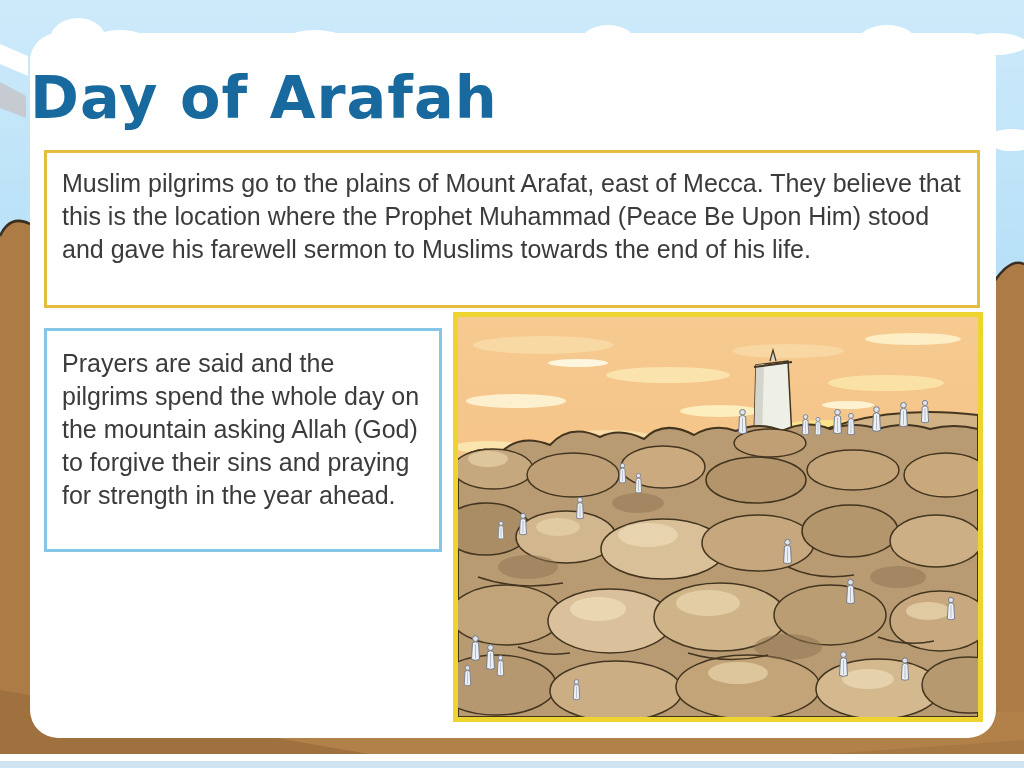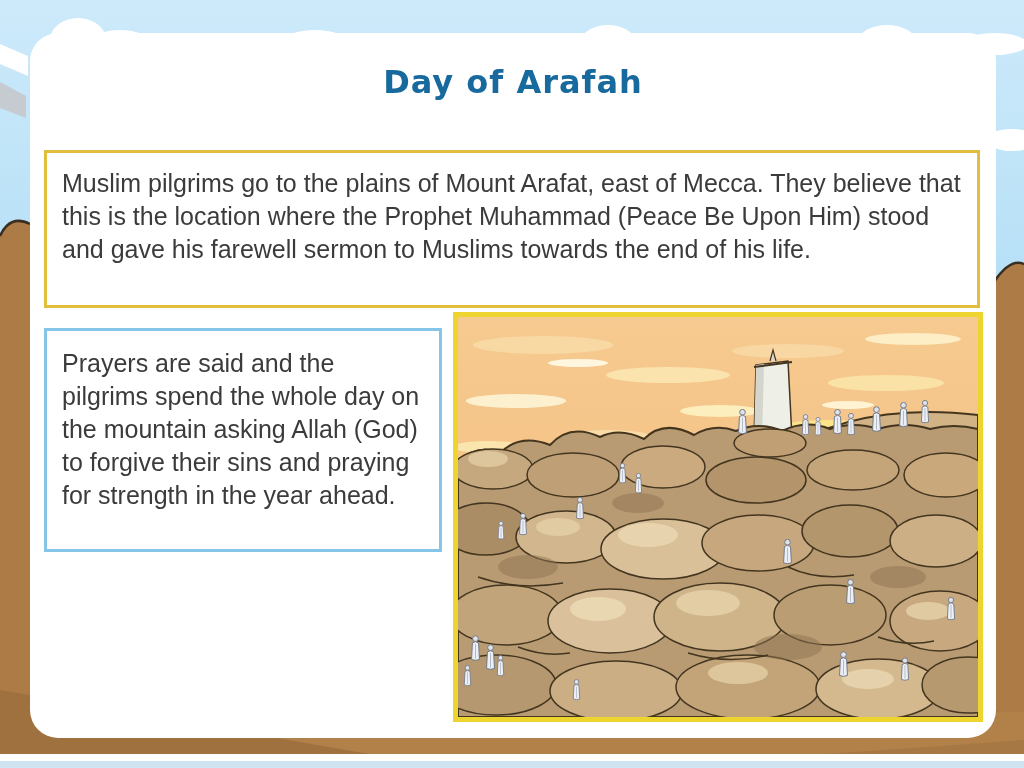--- a/index.html
+++ b/index.html
@@ -15,23 +15,23 @@
   *{margin:0;padding:0;box-sizing:border-box;}
   html,body{width:1024px;height:768px;overflow:hidden;}
   body{font-family:"Liberation Sans",sans-serif;}
   .stage{position:relative;width:1024px;height:768px;overflow:hidden;background:var(--sky_blue);}
   .bg{position:absolute;left:0;top:0;width:1024px;height:768px;display:block;}
   .card{
     position:absolute;left:30px;top:33px;width:966px;height:705px;
     background:var(--card_white);border-radius:28px;
   }
   .slide-title{
-    text-align:center;margin-top:30px;
+    margin-top:30px;
     font-family:"DejaVu Sans",sans-serif;
-    font-size:32px;font-weight:bold;letter-spacing:1px;
+    font-size:59px;font-weight:bold;letter-spacing:1px;
     color:var(--title_blue);
   }
   .text-box{
     position:absolute;background:#fff;
     color:var(--body_text);
     font-size:25px;line-height:33px;
   }
   .intro-box{
     left:14px;top:117px;width:936px;height:158px;
     border:3px solid var(--box_border_yellow);

